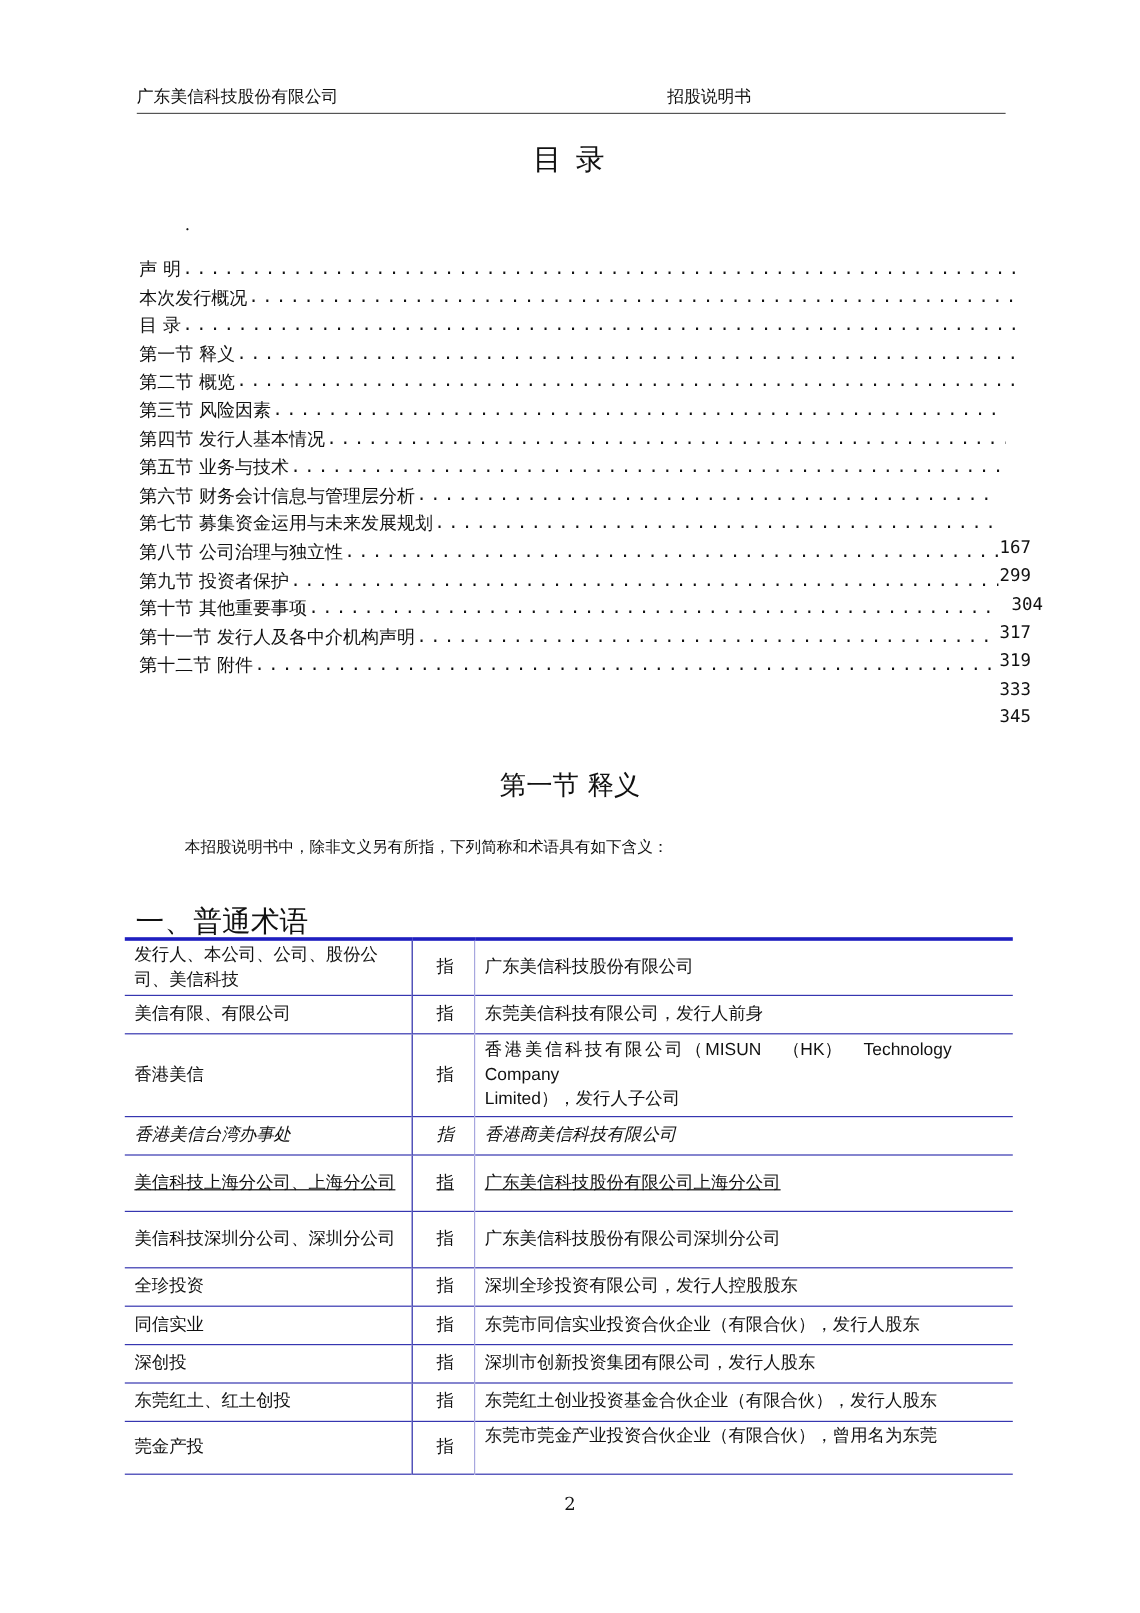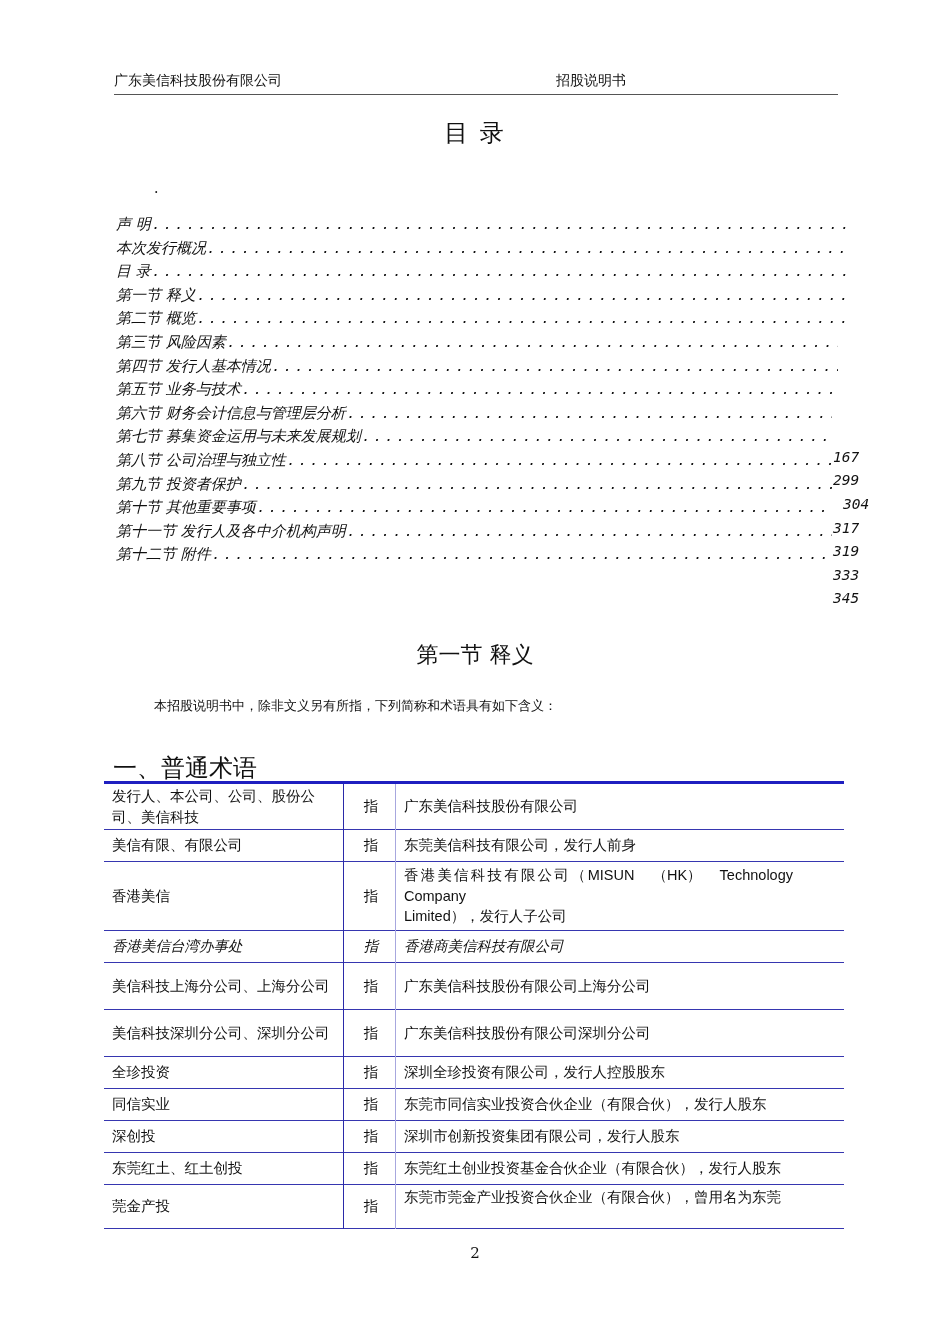--- a/index.html
+++ b/index.html
@@ -6,21 +6,21 @@
   body { width: 950px; height: 1344px; position: relative; overflow: hidden;
          font-family: "DejaVu Serif", "Liberation Serif", serif; color: #111; }
   .page-header { position: absolute; left: 114px; top: 70px; width: 724px; height: 24px;
                  border-bottom: 1.5px solid #555; font-size: 14px; }
   .hdr-left { position: absolute; left: 0; top: 2px; }
   .hdr-right { position: absolute; left: 442px; top: 2px; }
   .toc-title { position: absolute; left: 0; width: 950px; top: 117px; text-align: center;
                font-family: "DejaVu Sans", sans-serif; font-size: 24px; letter-spacing: 2px; }
   .stray-dot { position: absolute; left: 154px; top: 180px; font-size: 14px; }
   .toc { position: absolute; left: 116px; top: 213px; width: 750px; }
-  .toc-row { height: 23.6px; font-size: 15px; line-height: 23.6px; white-space: nowrap; position: relative; font-style: italic; }
+  .toc-row { height: 23.6px; font-size: 15px; line-height: 23.6px; white-space: nowrap; position: relative; }
   .toc-row .t { display: inline-block; }
   .toc-row .dots { position: absolute; top: 0; overflow: hidden; letter-spacing: 3.05px;
                    font-family: "DejaVu Sans Mono", monospace; font-size: 14px; }
   .toc-row .pg { position: absolute; top: 0; font-family: "DejaVu Sans Mono", monospace; font-size: 14.5px; margin-top: 44px; }
   .sec-title { position: absolute; left: 0; width: 950px; top: 640px; text-align: center;
                font-family: "DejaVu Sans", sans-serif; font-size: 22px; }
   .intro { position: absolute; left: 154px; top: 697px; font-size: 13px; }
   .sub-title { position: absolute; left: 113px; top: 752px; font-family: "DejaVu Sans", sans-serif;
                font-size: 24px; }
   table.terms { position: absolute; left: 104px; top: 781px; width: 740px; border-collapse: collapse;
@@ -82,21 +82,21 @@
       <tr style="height: 69px;">
         <td class="c1">香港美信</td>
         <td class="c2">指</td>
         <td class="c3"><span style="letter-spacing: 2.2px;">香港美信科技有限公司（</span><span class="en" style="word-spacing: 14px;">MISUN （HK） Technology Company</span><br><span class="en">Limited</span><span>），发行人子公司</span></td>
       </tr>
       <tr style="height: 32px; font-style: italic;">
         <td class="c1">香港美信台湾办事处</td>
         <td class="c2">指</td>
         <td class="c3">香港商美信科技有限公司</td>
       </tr>
-      <tr style="height: 47px;">
+      <tr style="height: 47px; text-decoration: underline;">
         <td class="c1">美信科技上海分公司、上海分公司</td>
         <td class="c2">指</td>
         <td class="c3">广东美信科技股份有限公司上海分公司</td>
       </tr>
       <tr style="height: 47px;">
         <td class="c1">美信科技深圳分公司、深圳分公司</td>
         <td class="c2">指</td>
         <td class="c3">广东美信科技股份有限公司深圳分公司</td>
       </tr>
       <tr style="height: 32px;">

